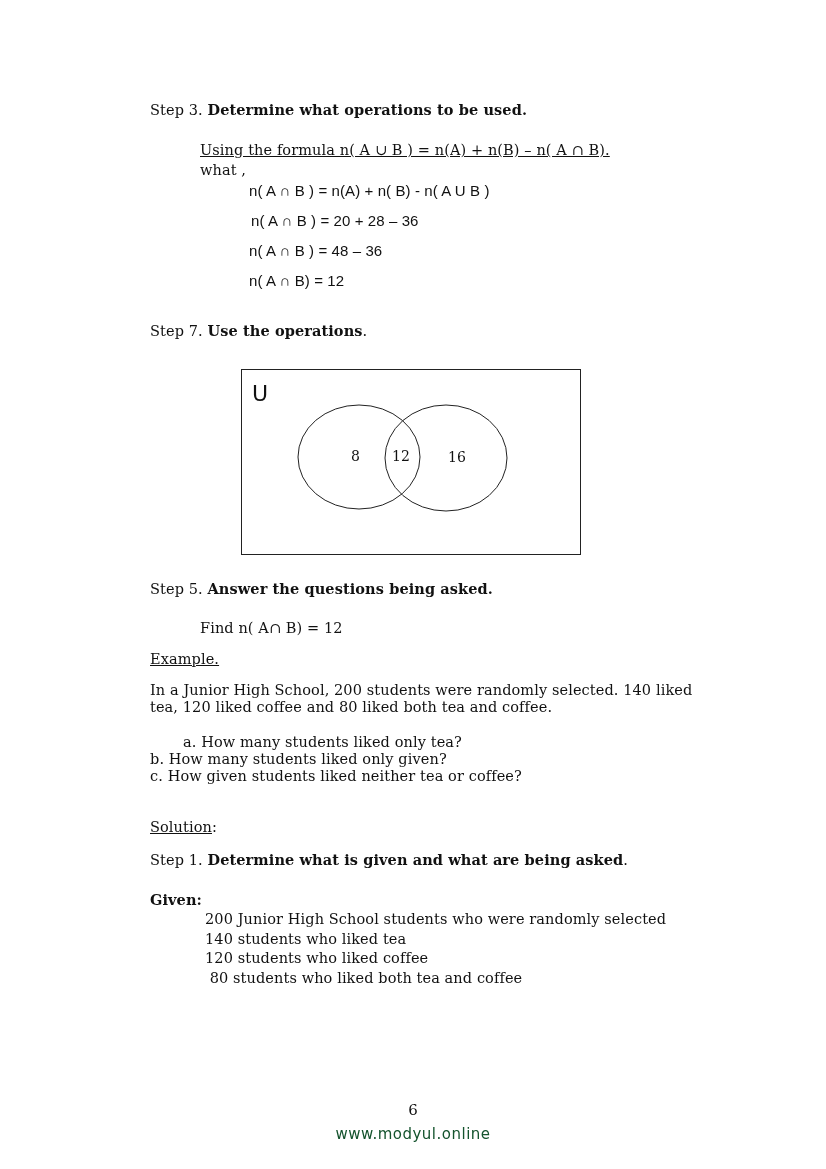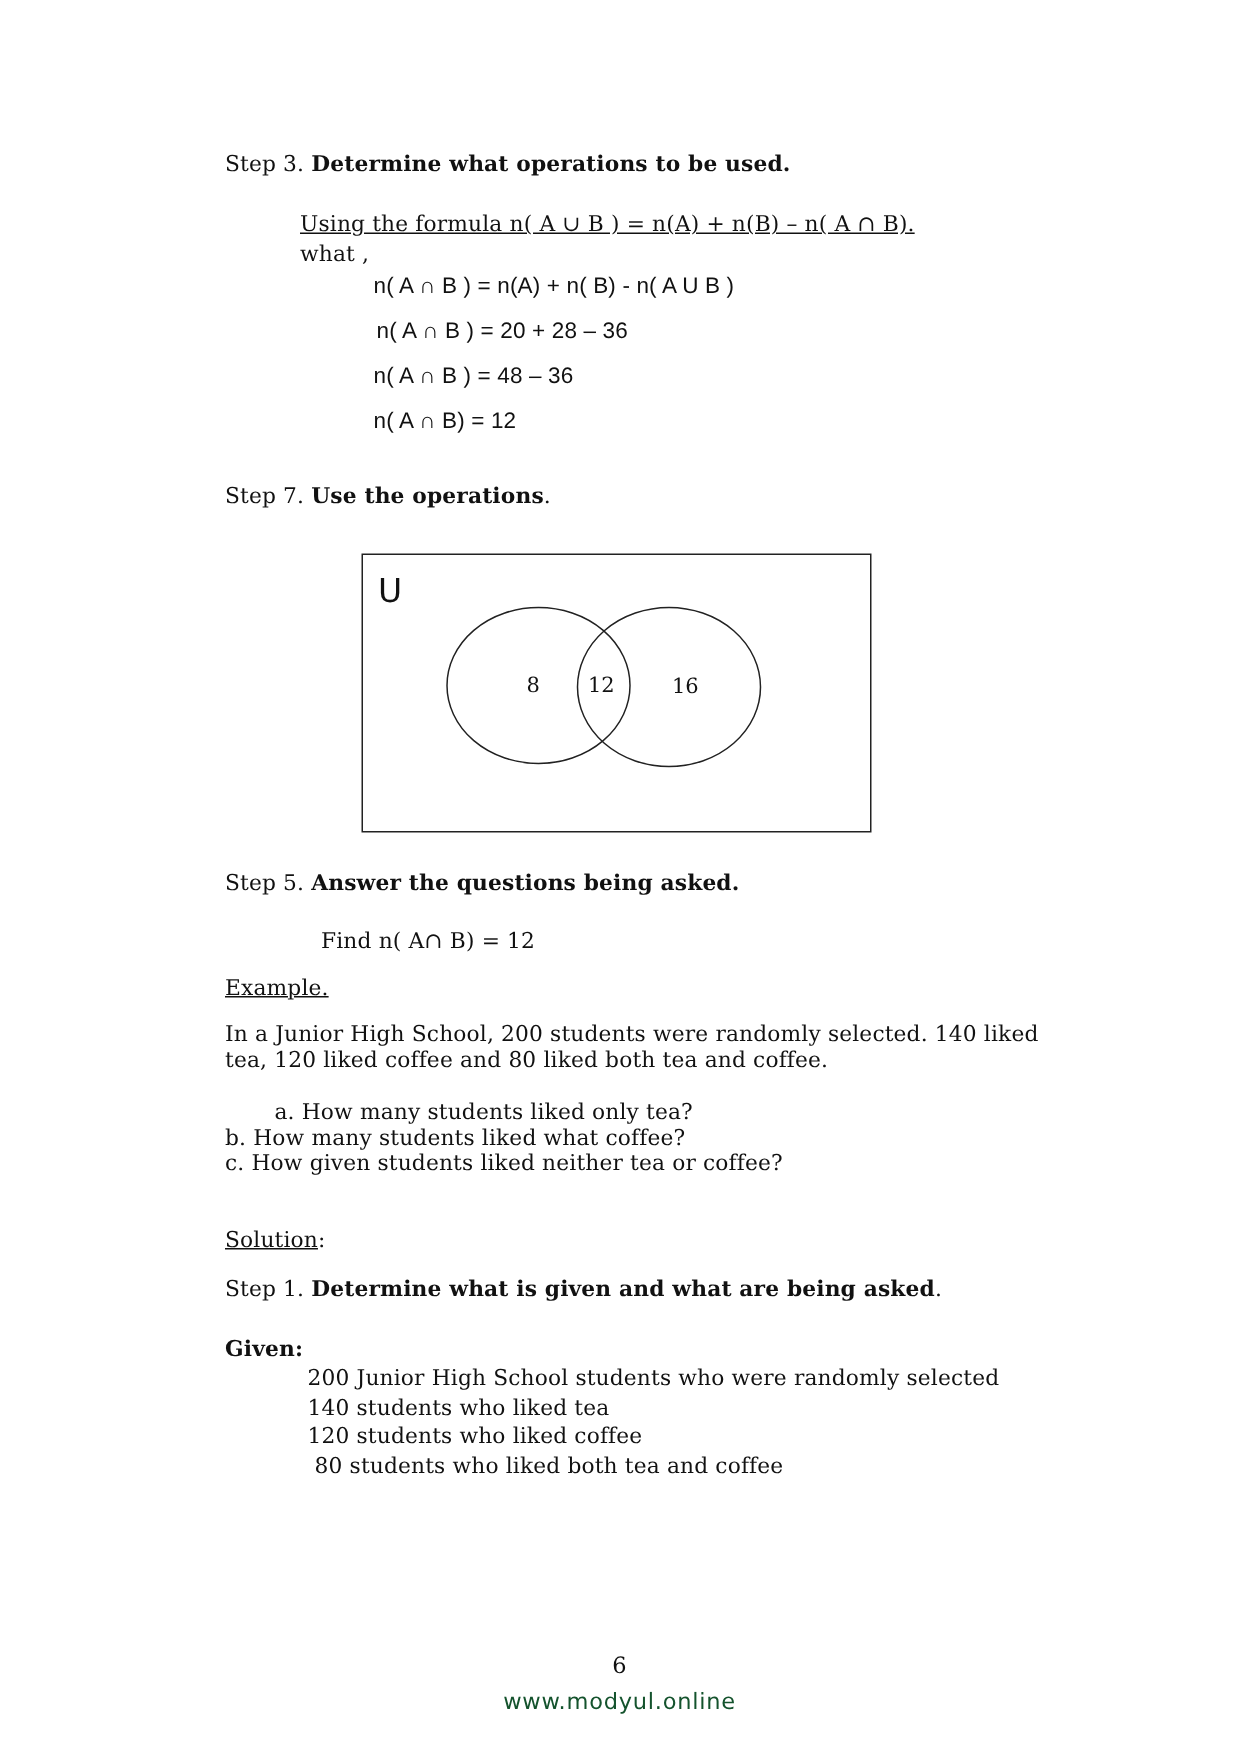--- a/index.html
+++ b/index.html
@@ -34,27 +34,27 @@
 <svg class="venn-svg" width="340" height="186" viewBox="0 0 340 186">
   <ellipse cx="118" cy="88" rx="61" ry="52" fill="none" stroke="#222" stroke-width="1"></ellipse>
   <ellipse cx="205" cy="89" rx="61" ry="53" fill="none" stroke="#222" stroke-width="1"></ellipse>
   <text x="11" y="32" class="u-label" fill="#111">U</text>
   <text x="110" y="92" font-family="DejaVu Serif, serif" font-size="14" fill="#111">8</text>
   <text x="151" y="92" font-family="DejaVu Serif, serif" font-size="14" fill="#111">12</text>
   <text x="207" y="93" font-family="DejaVu Serif, serif" font-size="14" fill="#111">16</text>
 </svg>
 
 <div class="t" style="left:150px; top:580px;"><span>Step 5. </span><b>Answer the questions being asked.</b></div>
-<div class="t" style="left:200px; top:620px;margin-left:14px;">Find n( A∩ B)  =  12</div>
+<div class="t" style="left:200px; top:620px;">Find n( A∩ B)  =  12</div>
 
 <div class="t u" style="left:150px; top:651px;">Example.</div>
 <div class="t" style="left:150px; top:682px;">In a Junior High School, 200 students were randomly selected.  140 liked</div>
 <div class="t" style="left:150px; top:699px;">tea, 120 liked coffee and 80 liked both tea and coffee.</div>
 <div class="t" style="left:163px; top:734px;margin-left:20px;">a. How many students liked only tea?</div>
-<div class="t" style="left:150px; top:751px;">b. How many students liked what coffee?</div>
+<div class="t" style="left:150px; top:751px;">b. How many students liked only given?</div>
 <div class="t" style="left:150px; top:768px;">c. How given students liked neither tea or coffee?</div>
 
 <div class="t" style="left:150px; top:819px;"><span class="u">Solution</span><span>:</span></div>
 <div class="t" style="left:150px; top:851px;"><span>Step 1. </span><b>Determine what is given and what are being asked</b><span>.</span></div>
 <div class="t" style="left:150px; top:891px;"><b>Given:</b></div>
 <div class="t" style="left:205px; top:911px;">200 Junior High School students who were randomly selected</div>
 <div class="t" style="left:205px; top:931px;">140 students who liked tea</div>
 <div class="t" style="left:205px; top:950px;">120 students who liked coffee</div>
 <div class="t" style="left:205px; top:970px; white-space: pre;"> 80 students who liked both tea and coffee</div>
 

